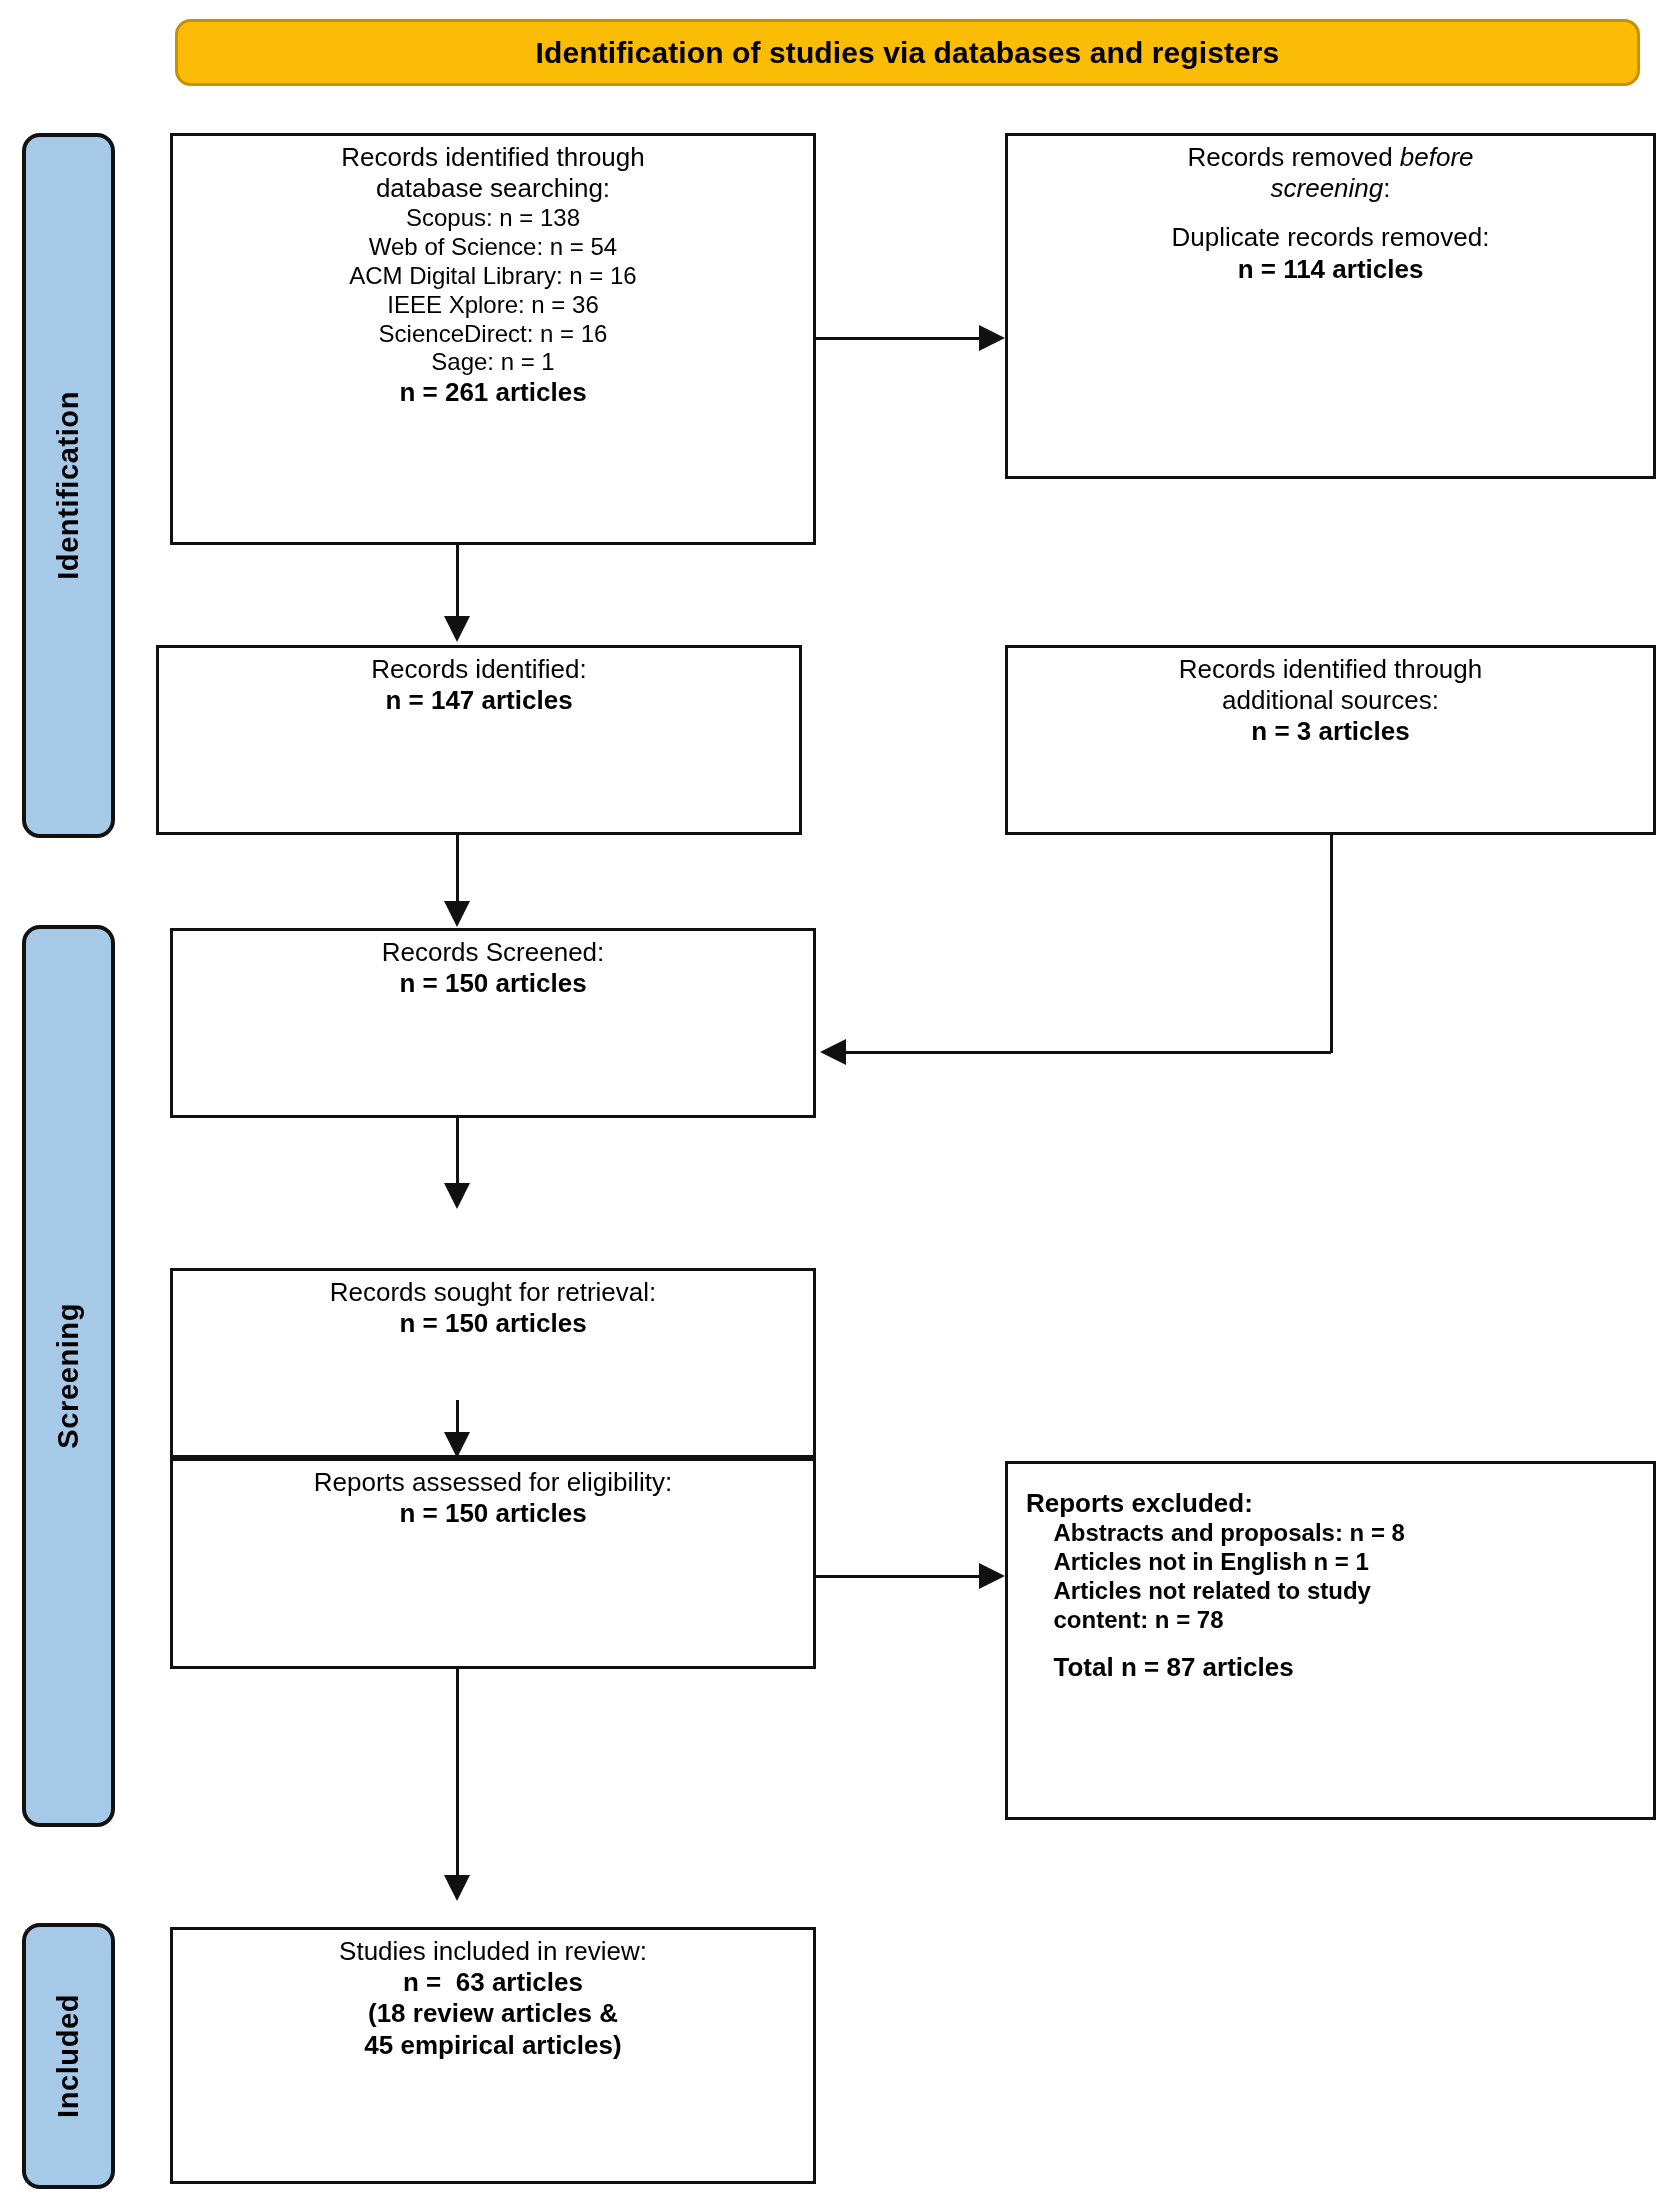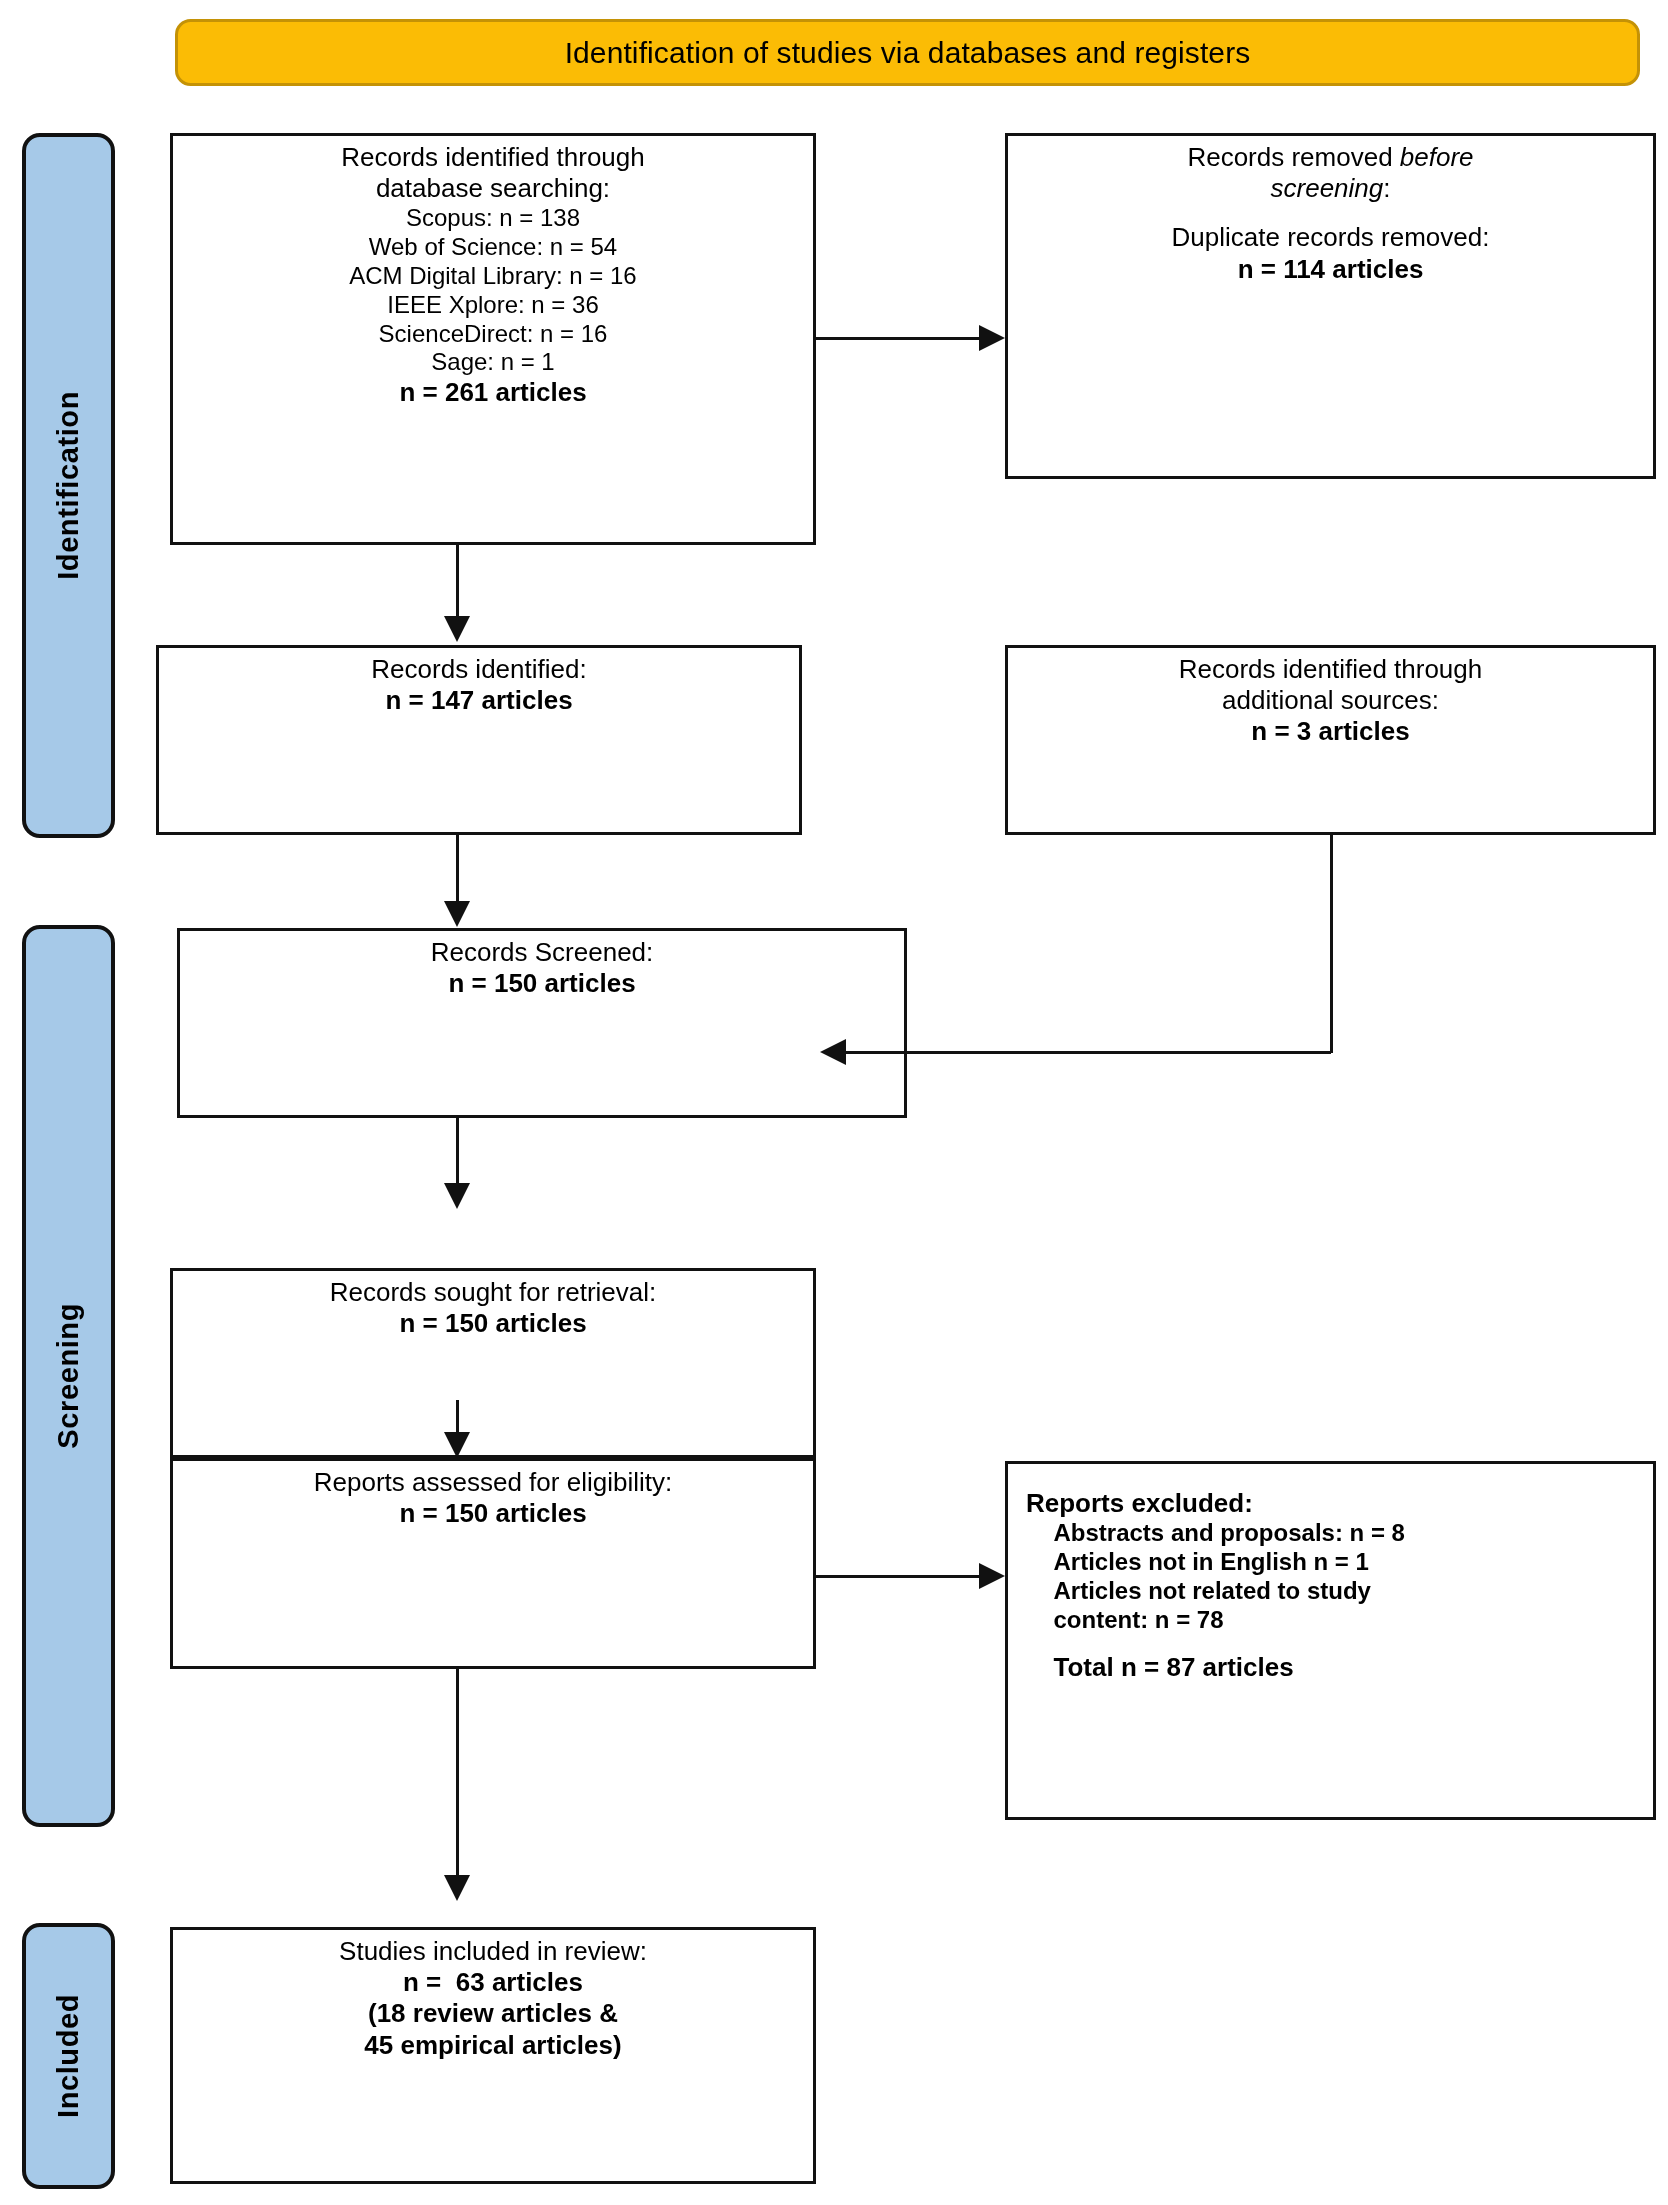--- a/index.html
+++ b/index.html
@@ -21,21 +21,21 @@
     left:175px; top:19px;
     width:1465px; height:67px;
     background:#FBBC05;
     border:3.6px solid #C49206;
     border-radius:15.6px;
     box-sizing:border-box;
     display:flex;
     align-items:center;
     justify-content:center;
     font-size:30px;
-    font-weight:normal;
+    font-weight:bold;
     letter-spacing:0.1px;
   }
 
   
   .stagebar{
     position:absolute;
     left:21.5px;
     width:93px;
     background:#A6C9E8;
     border:4.2px solid #111111;
@@ -81,21 +81,21 @@
   .ln.sm{ font-size:24px; line-height:1.20; }
   .ln.la{ text-align:left; white-space:pre; }
   .ln.ind{ padding-left:27.5px; }
   .ln.gap{ height:18px; }
 
   
   #box-identified      { left:170px;  top:133px;  width:646px; height:412px; }
   #box-removed         { left:1005px; top:133px;  width:651px; height:346px; }
   #box-records-ident   { left:156px;  top:645px; width:646px; height:190px; }
   #box-additional      { left:1005px; top:645px; width:651px; height:190px; }
-  #box-screened        { left:170px;  top:928px; width:730px; height:190px;margin-left:7px; }
+  #box-screened        { left:170px;  top:928px; width:646px; height:190px; }
   #box-sought          { left:170px;  top:1268px; width:646px; height:190px; }
   #box-assessed        { left:170px;  top:1458px; width:646px; height:211px; }
   #box-excluded        { left:1005px; top:1461px; width:651px; height:359px;font-weight:bold; }
   #box-included        { left:170px;  top:1927px; width:646px; height:257px; }
 
   
   .vline{
     position:absolute;
     width:3px;
     background:#111111;

